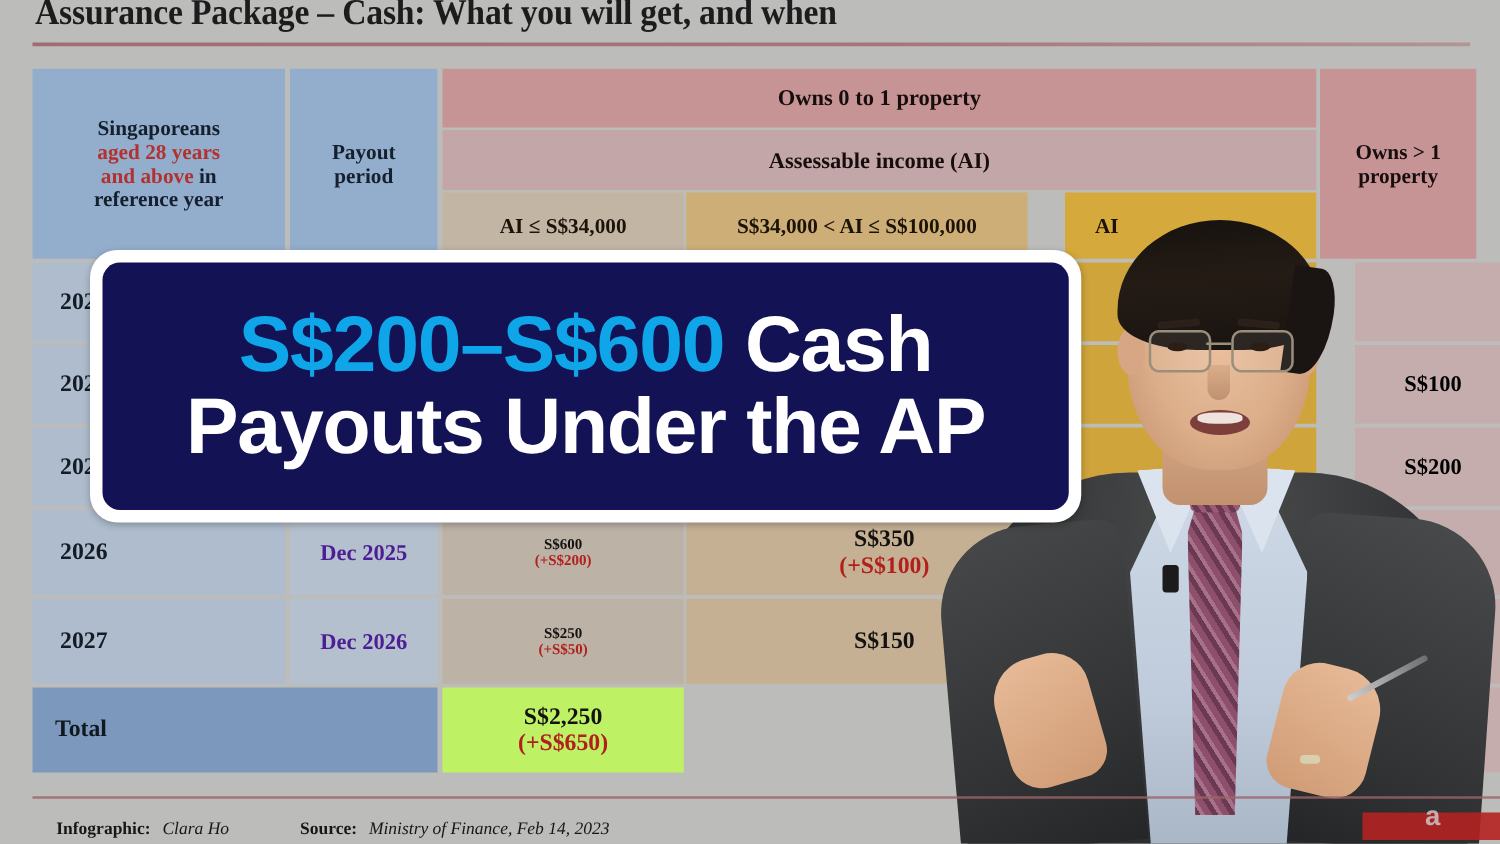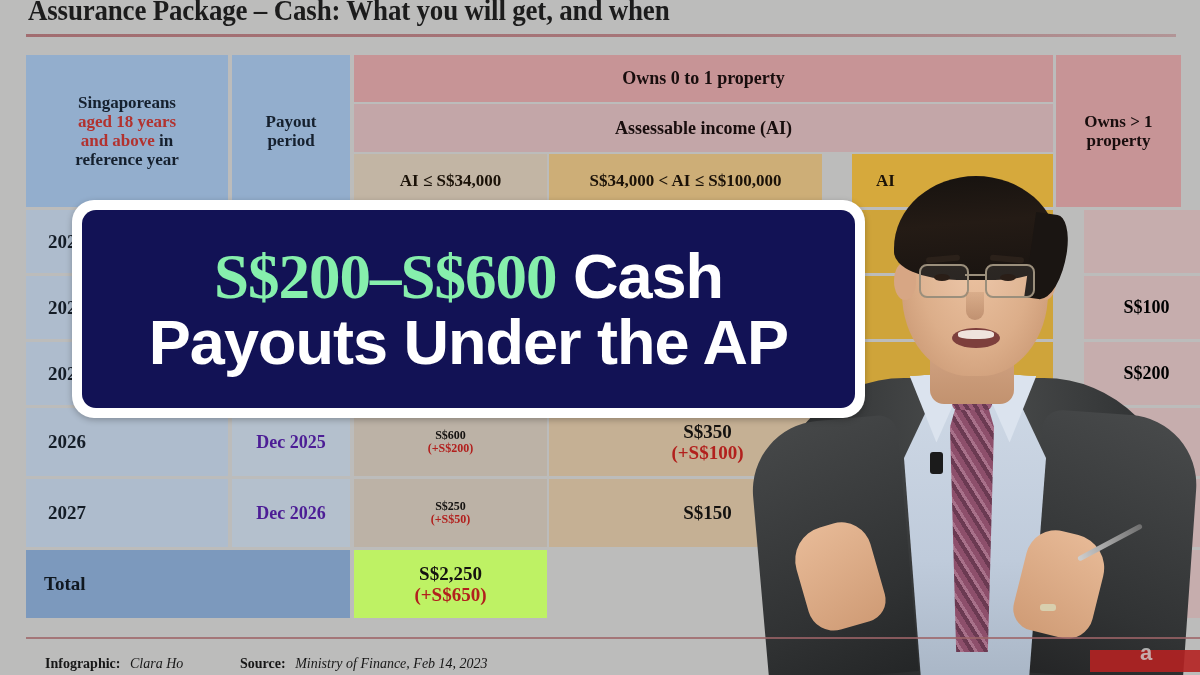--- a/index.html
+++ b/index.html
@@ -121,41 +121,41 @@
     box-shadow:0 2px 6px rgba(0,0,0,.25);
     display:flex;align-items:center;justify-content:center;
   }
   .overlay-inner{
     width:773px;height:198px;background:#121255;border-radius:14px;
     display:flex;flex-direction:column;align-items:center;justify-content:center;
     font-family:"Liberation Sans", sans-serif;font-weight:bold;
     font-size:63px;line-height:1.03;color:#ffffff;letter-spacing:-1px;
   }
   .ol-line{white-space:nowrap;}
-  .ol-amt{color:#86efac;font-family:Liberation Serif, serif;}
+  .ol-amt{color:#0ea5e9;}
 
   
   .foot-rule{position:absolute;left:26px;top:637px;width:1174px;height:2px;background:#9d6468;opacity:.8;}
   .foot{position:absolute;top:656px;font-family:"Liberation Serif",serif;font-size:14px;color:#171717;}
   .foot b{font-weight:bold;}
   .foot i{font-style:italic;}
 </style>
 </head>
 <body>
 
 <div id="stage">
 
   <div class="title">Assurance Package – Cash: What you will get, and when</div>
   <div class="title-rule"></div>
 
   <div class="tbl">
 
     <div class="cell hdr-blue" style="left:0;top:0;width:202px;height:152px;flex-direction:column;">
       <span>Singaporeans</span>
-      <span class="redhdr">aged 18 years</span>
+      <span class="redhdr">aged 28 years</span>
       <span><span class="redhdr">and above</span><span> in</span></span>
       <span>reference year</span>
     </div>
 
     <div class="cell hdr-blue" style="left:206px;top:0;width:118px;height:152px;">
       <span style="white-space:pre-line">Payout
 period</span>
     </div>
 
     <div class="cell hdr-rose" style="left:328px;top:0;width:699px;height:47px;">

